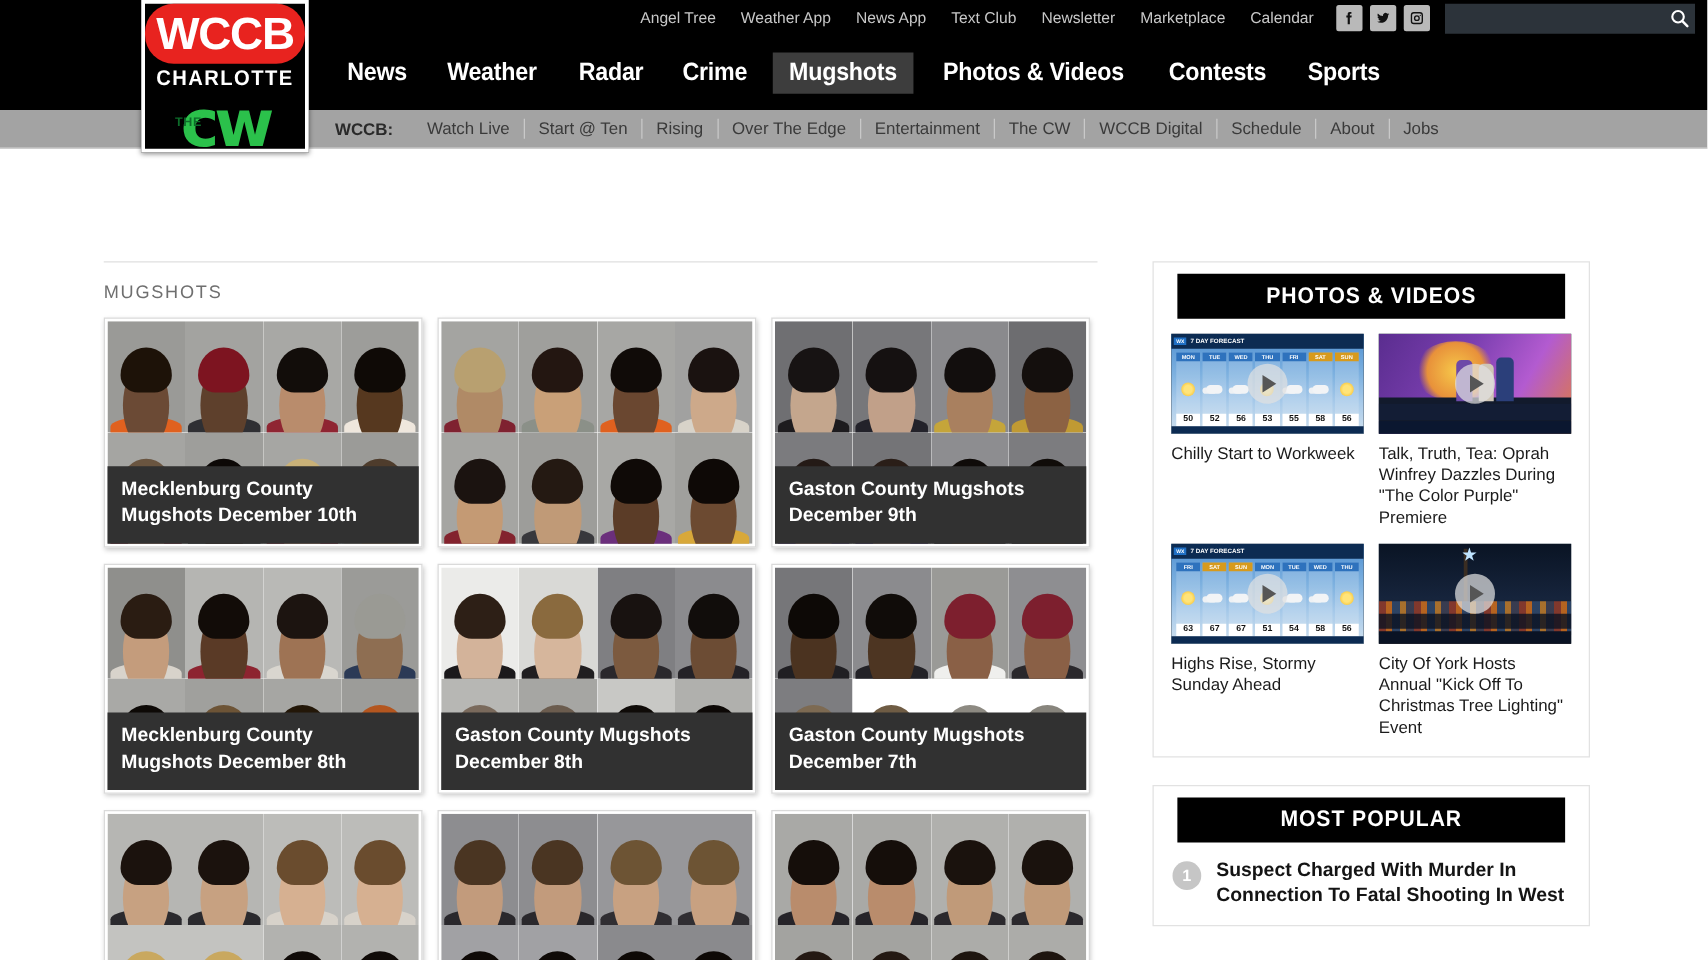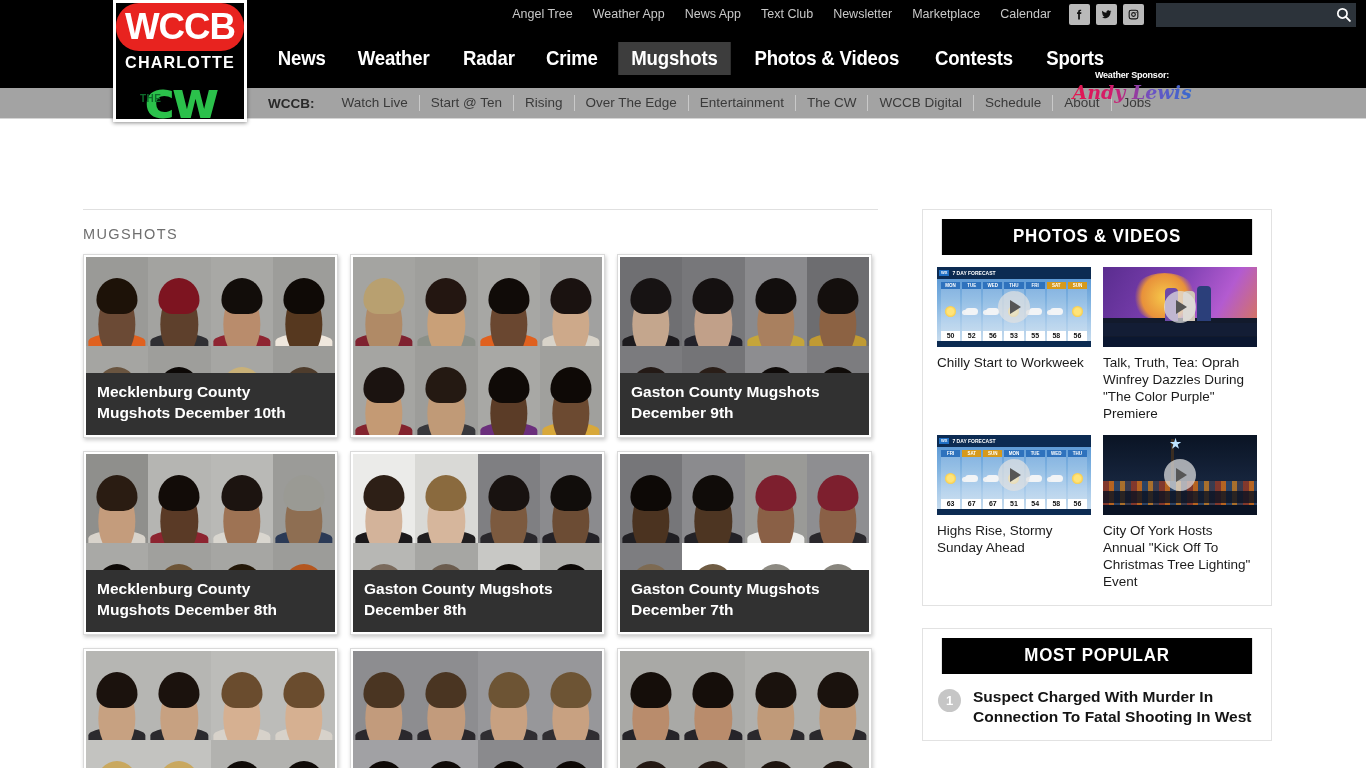--- a/index.html
+++ b/index.html
@@ -416,24 +416,20 @@
   <nav class="mainnav">
     <a class="nav-item">News</a>
     <a class="nav-item">Weather</a>
     <a class="nav-item">Radar</a>
     <a class="nav-item">Crime</a>
     <a class="nav-item active">Mugshots</a>
     <a class="nav-item">Photos &amp; Videos</a>
     <a class="nav-item">Contests</a>
     <a class="nav-item">Sports</a>
 
-    <div class="weather-sponsor">
-      <div class="ws-label">Weather Sponsor:</div>
-      <div class="ws-logo">Andy Lewis</div>
-    </div>
   </nav>
 
   <div class="logo-box">
     <div class="logo-red">
       <span>WCCB</span>
     </div>
     <div class="logo-charlotte">CHARLOTTE</div>
     <div class="logo-cw">
       <span class="cw-the">THE</span>
       <span class="cw-glyph">cw</span>

